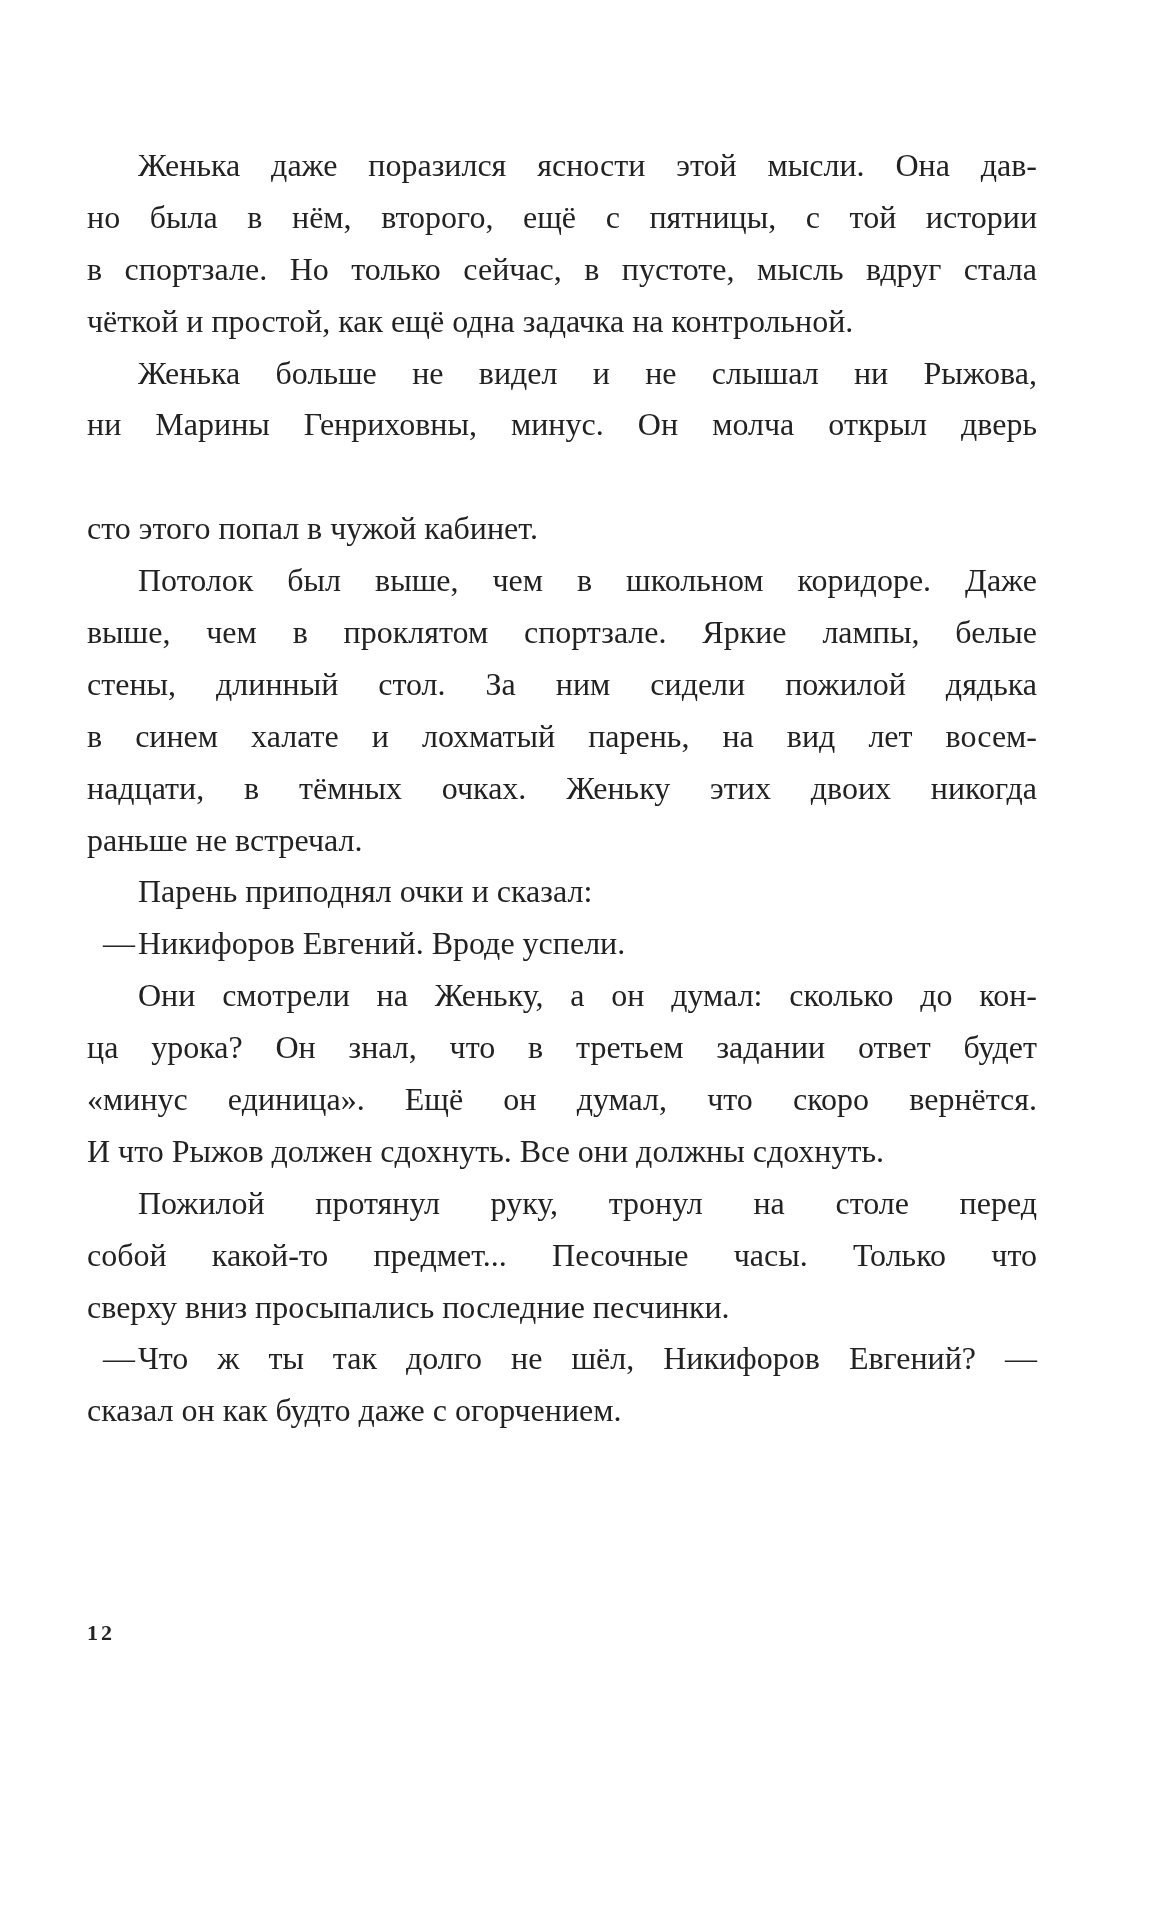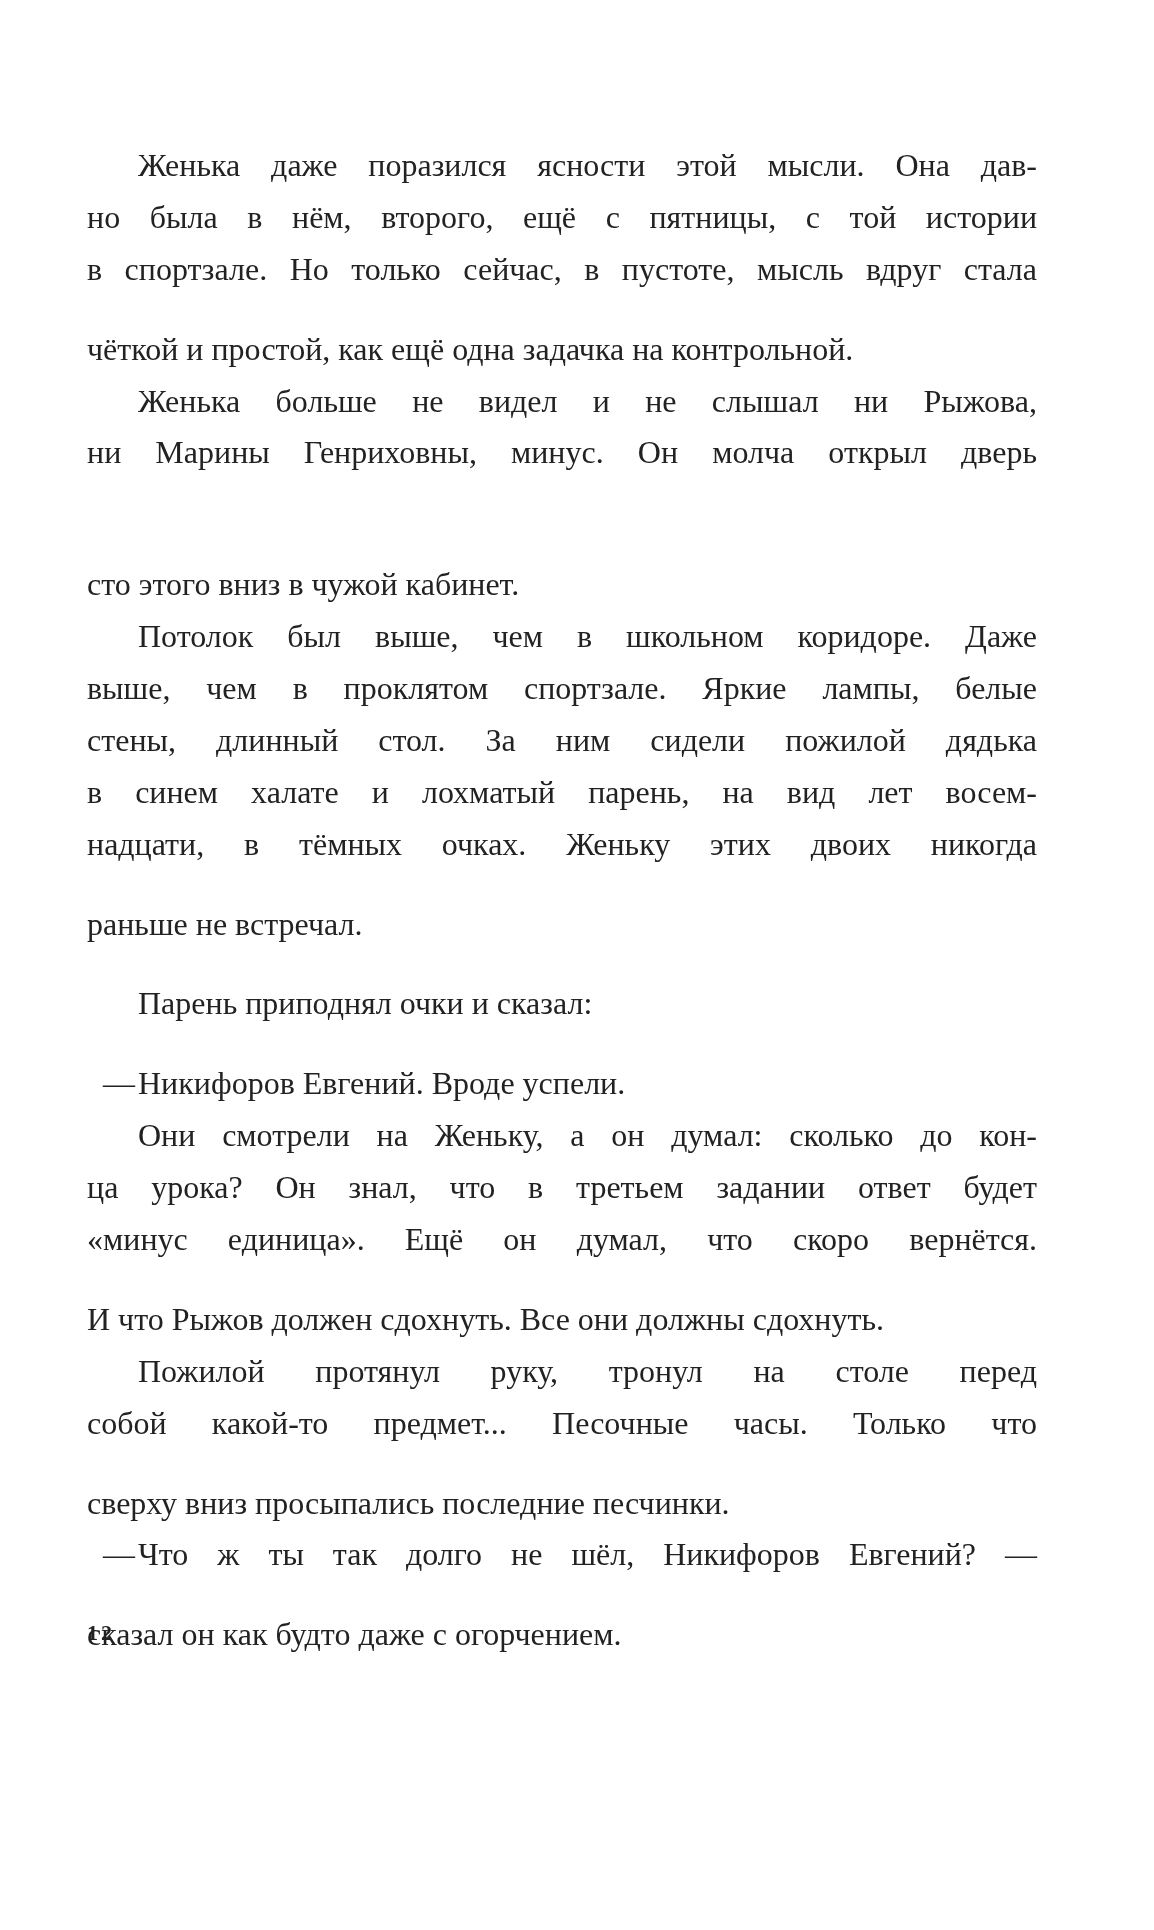--- a/index.html
+++ b/index.html
@@ -34,21 +34,20 @@
       height: 51.9px;
       line-height: 51.9px;
       white-space: nowrap;
       text-align: justify;
       text-align-last: justify;
       overflow: visible;
     }
     .line.last {
       text-align: left;
       text-align-last: left;
-      margin-top: 28px;
     }
     .line.indent {
       padding-left: 51px;
     }
     .line.dialogue {
       padding-left: 16px;
     }
     .line.blank {
       height: 51.9px;
     }
@@ -82,21 +81,21 @@
     </div>
 
     <div>
       <span class="line indent">Женька больше не видел и не слышал ни Рыжова,</span>
       <span class="line">ни Марины Генриховны, минус. Он молча открыл дверь</span>
     </div>
 
     <div class="line blank"></div>
 
     <div>
-      <span class="line last">сто этого вниз в чужой кабинет.</span>
+      <span class="line last">сто этого попал в чужой кабинет.</span>
     </div>
 
     <div>
       <span class="line indent">Потолок был выше, чем в школьном коридоре. Даже</span>
       <span class="line">выше, чем в проклятом спортзале. Яркие лампы, белые</span>
       <span class="line">стены, длинный стол. За ним сидели пожилой дядька</span>
       <span class="line">в синем халате и лохматый парень, на вид лет восем-</span>
       <span class="line">надцати, в тёмных очках. Женьку этих двоих никогда</span>
       <span class="line last">раньше не встречал.</span>
     </div>

